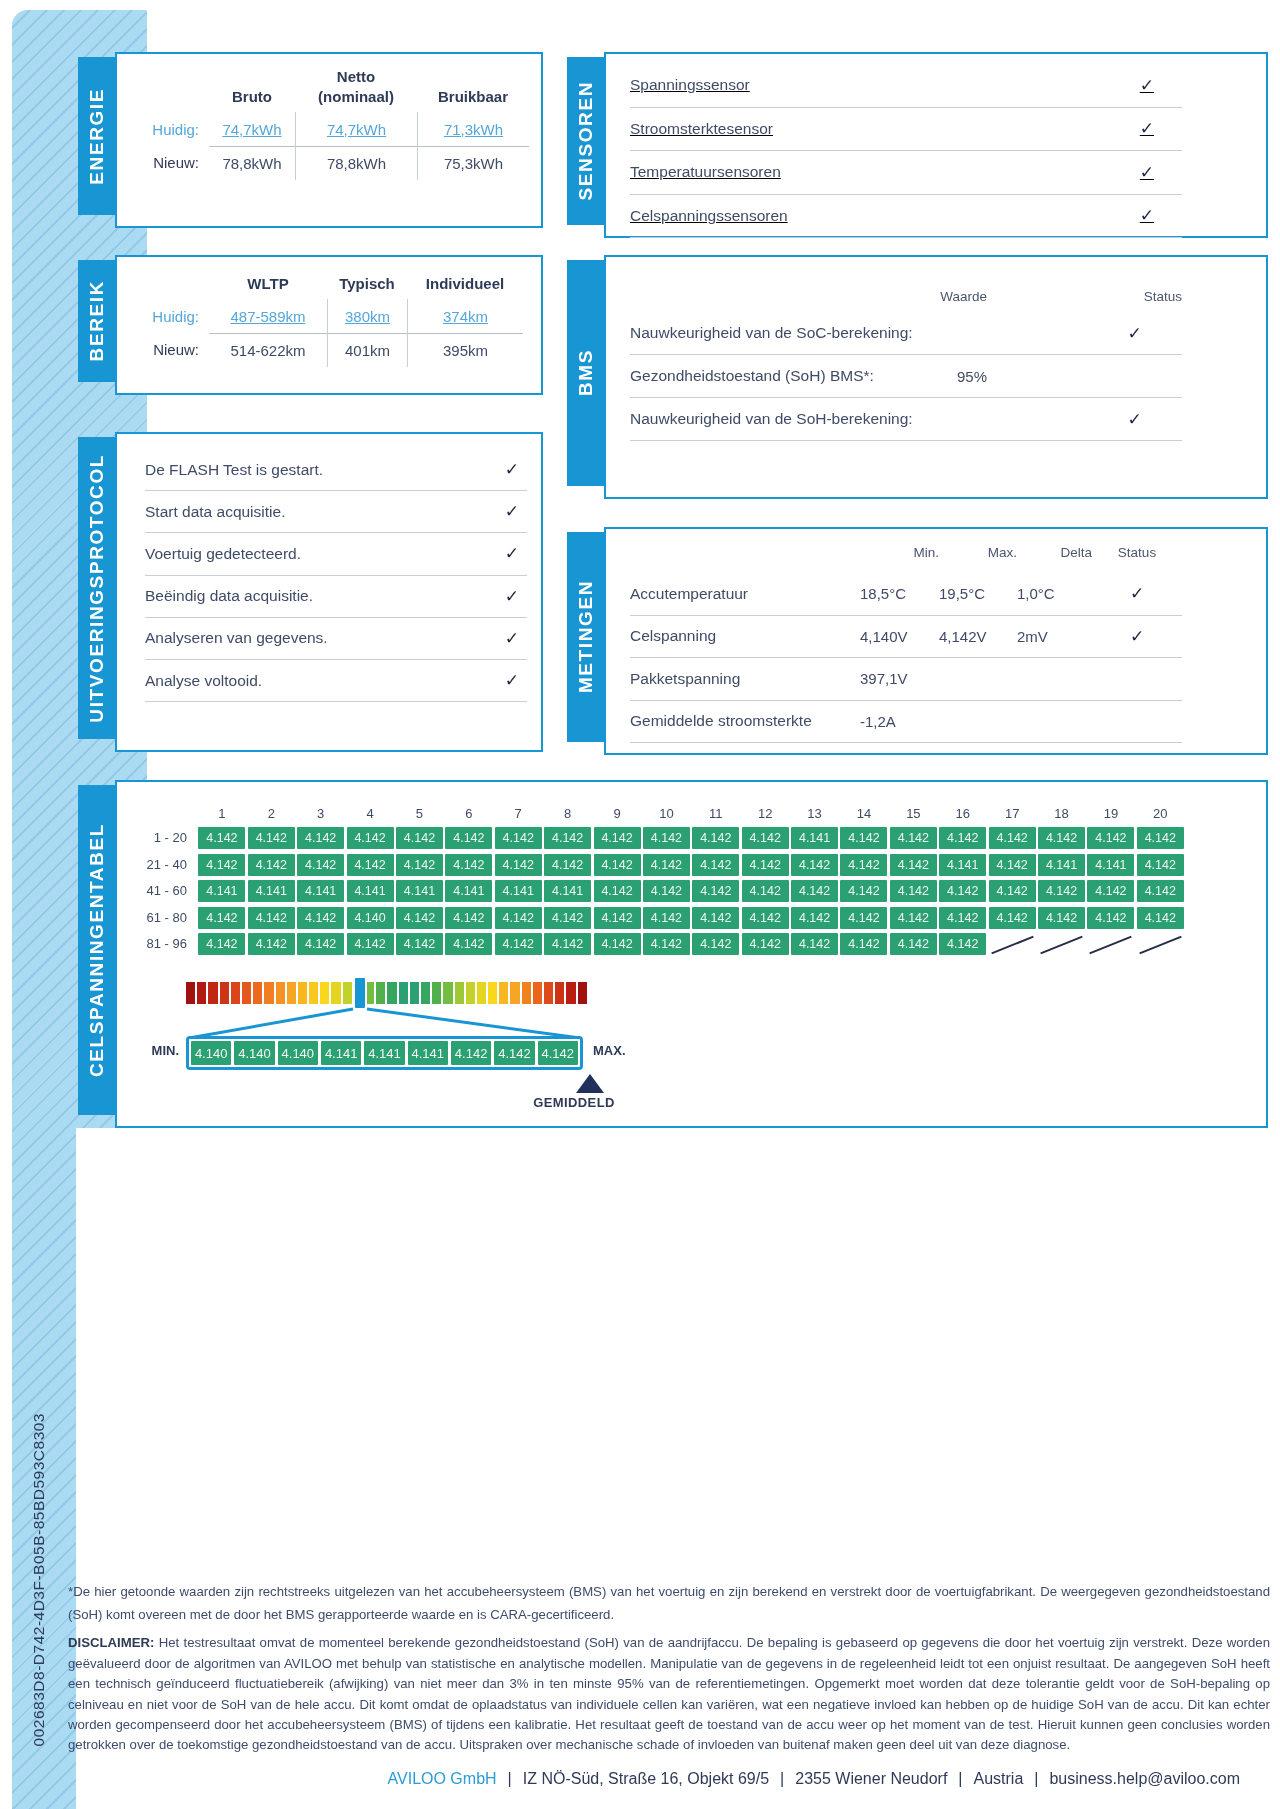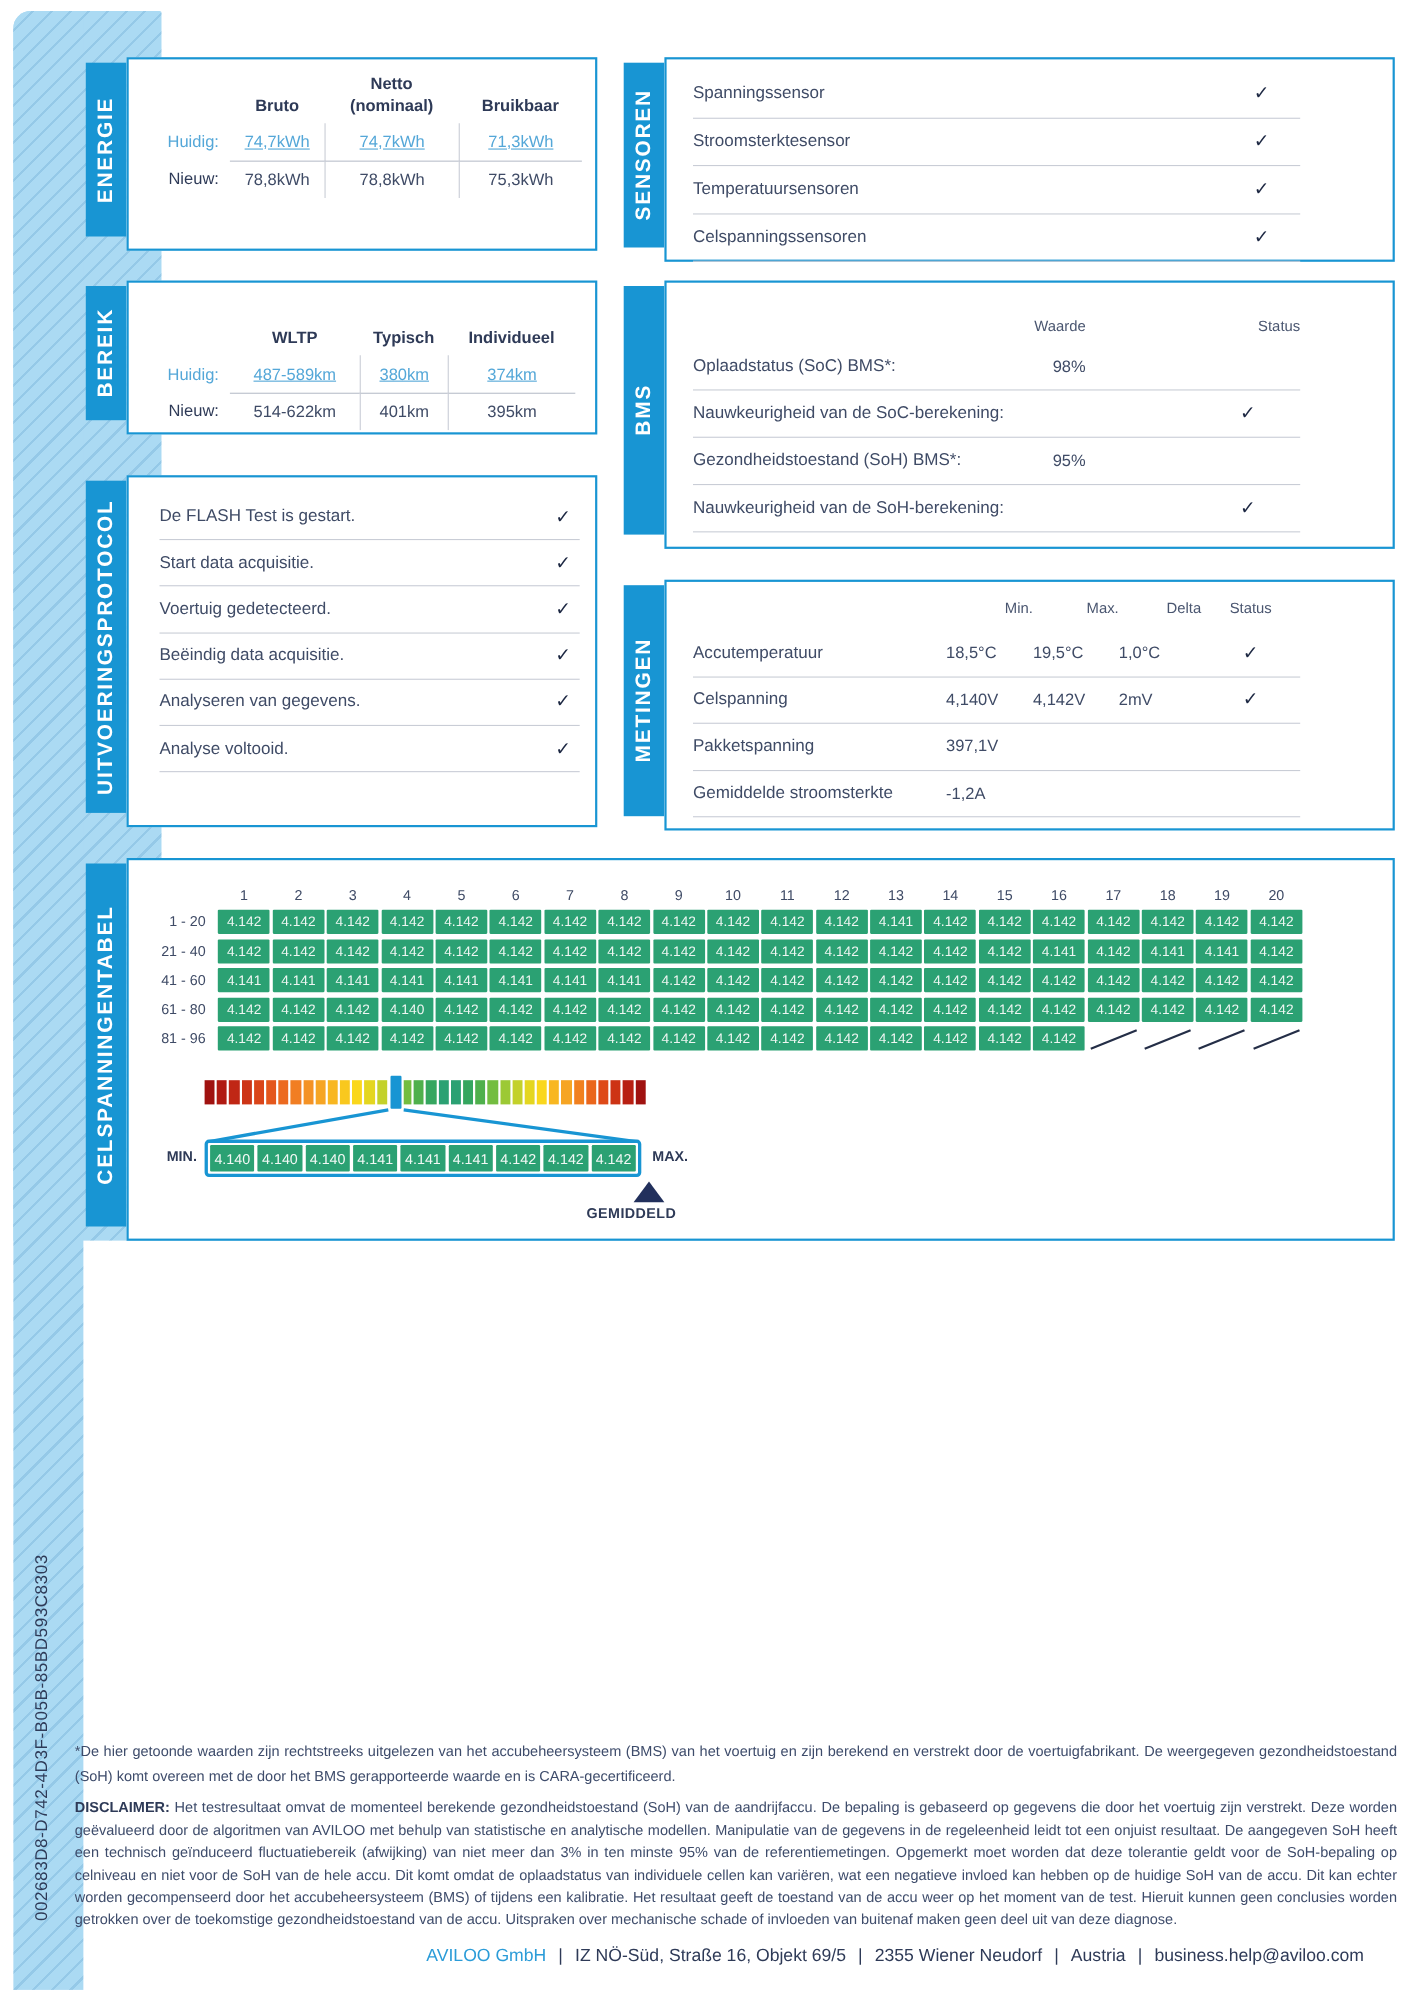--- a/index.html
+++ b/index.html
@@ -11,34 +11,34 @@
   .decor-a{left:12px;top:10px;width:135px;height:1118px;border-radius:16px 2px 0 0;}
   .decor-b{left:12px;top:10px;width:64px;height:1799px;border-radius:16px 0 0 0;}
   
   .sec{position:absolute;display:flex;}
   .bar{width:37px;margin:5px 0 13px 0;background:#1895d3;display:flex;align-items:center;justify-content:center;flex:none;}
   .bar span{writing-mode:vertical-rl;transform:rotate(180deg);color:#fff;font-weight:700;font-size:19px;
             letter-spacing:1.6px;white-space:nowrap;}
   .box{flex:1;background:#fff;border:2px solid #1895d3;position:relative;}
   
   .mt{padding:12px 0 0 14px;}
-  #sec-bereik .mt{padding-top:28px;}
+  #sec-bereik .mt{padding-top:4px;}
   .mt-row{display:grid;}
   .mt-head{height:46px;align-items:end;}
   #sec-bereik .mt-head{height:38px;}
   .mt-h{font-weight:700;color:#2e3a57;font-size:15px;text-align:center;white-space:pre-line;line-height:1.3;padding-bottom:6px;}
   .mt-lab{text-align:right;padding-right:10px;font-size:15px;color:#2e3a57;}
   .mt-row.data{height:34px;align-items:center;}
   .mt-row.data .mt-lab{line-height:34px;}
   .mt-v{text-align:center;font-size:15px;color:#3f4b66;height:34px;display:flex;align-items:center;justify-content:center;}
   .mt-v.divl{border-left:1px solid #c9cdd6;}
   .mt-row.ul .mt-v{border-bottom:1px solid #b9bfca;text-decoration:underline;}
   .mt-row.hl .mt-lab,.mt-row.hl .mt-v{color:#54a7d8;}
   
-  .slist{margin:10px 24px 0 24px;width:552px;}
+  .slist{margin:10px 24px 0 24px;width:552px;text-decoration:underline;}
   .srow{height:42.5px;display:flex;align-items:center;justify-content:space-between;border-bottom:1px solid #c9cdd6;}
   .srow .lab{font-size:15.5px;color:#3f4b66;}
   .check{font-size:17px;font-weight:700;color:#1c2742;}
   .srow .check{margin-right:28px;}
   
   .kv{margin:32px 24px 0 24px;width:552px;}
   .kv-head{display:grid;grid-template-columns:1fr 60px 100px 95px;margin-bottom:8px;}
   .kv-head span{font-size:13.5px;color:#4a5670;text-align:right;}
   .h-waarde{text-align:right;grid-column:2;}
   .h-status{text-align:center;grid-column:4;}
@@ -189,25 +189,20 @@
 
   <section class="sec" id="sec-bms" style="left:567px;top:255px;width:701px;height:244px;">
     <div class="bar">
         <span>BMS</span>
       </div>
     <div class="box">
         <div class="kv">
           <div class="kv-head">
             <span class="h-waarde">Waarde</span>
             <span class="h-status">Status</span>
-          </div>
-          <div class="kv-row">
-            <span class="lab">Oplaadstatus (SoC) BMS*:</span>
-            <span class="val">98%</span>
-            <span class="st"></span>
           </div>
           <div class="kv-row">
             <span class="lab">Nauwkeurigheid van de SoC-berekening:</span>
             <span class="val"></span>
             <span class="st"><span class="check">✓</span></span>
           </div>
           <div class="kv-row">
             <span class="lab">Gezondheidstoestand (SoH) BMS*:</span>
             <span class="val">95%</span>
             <span class="st"></span>

